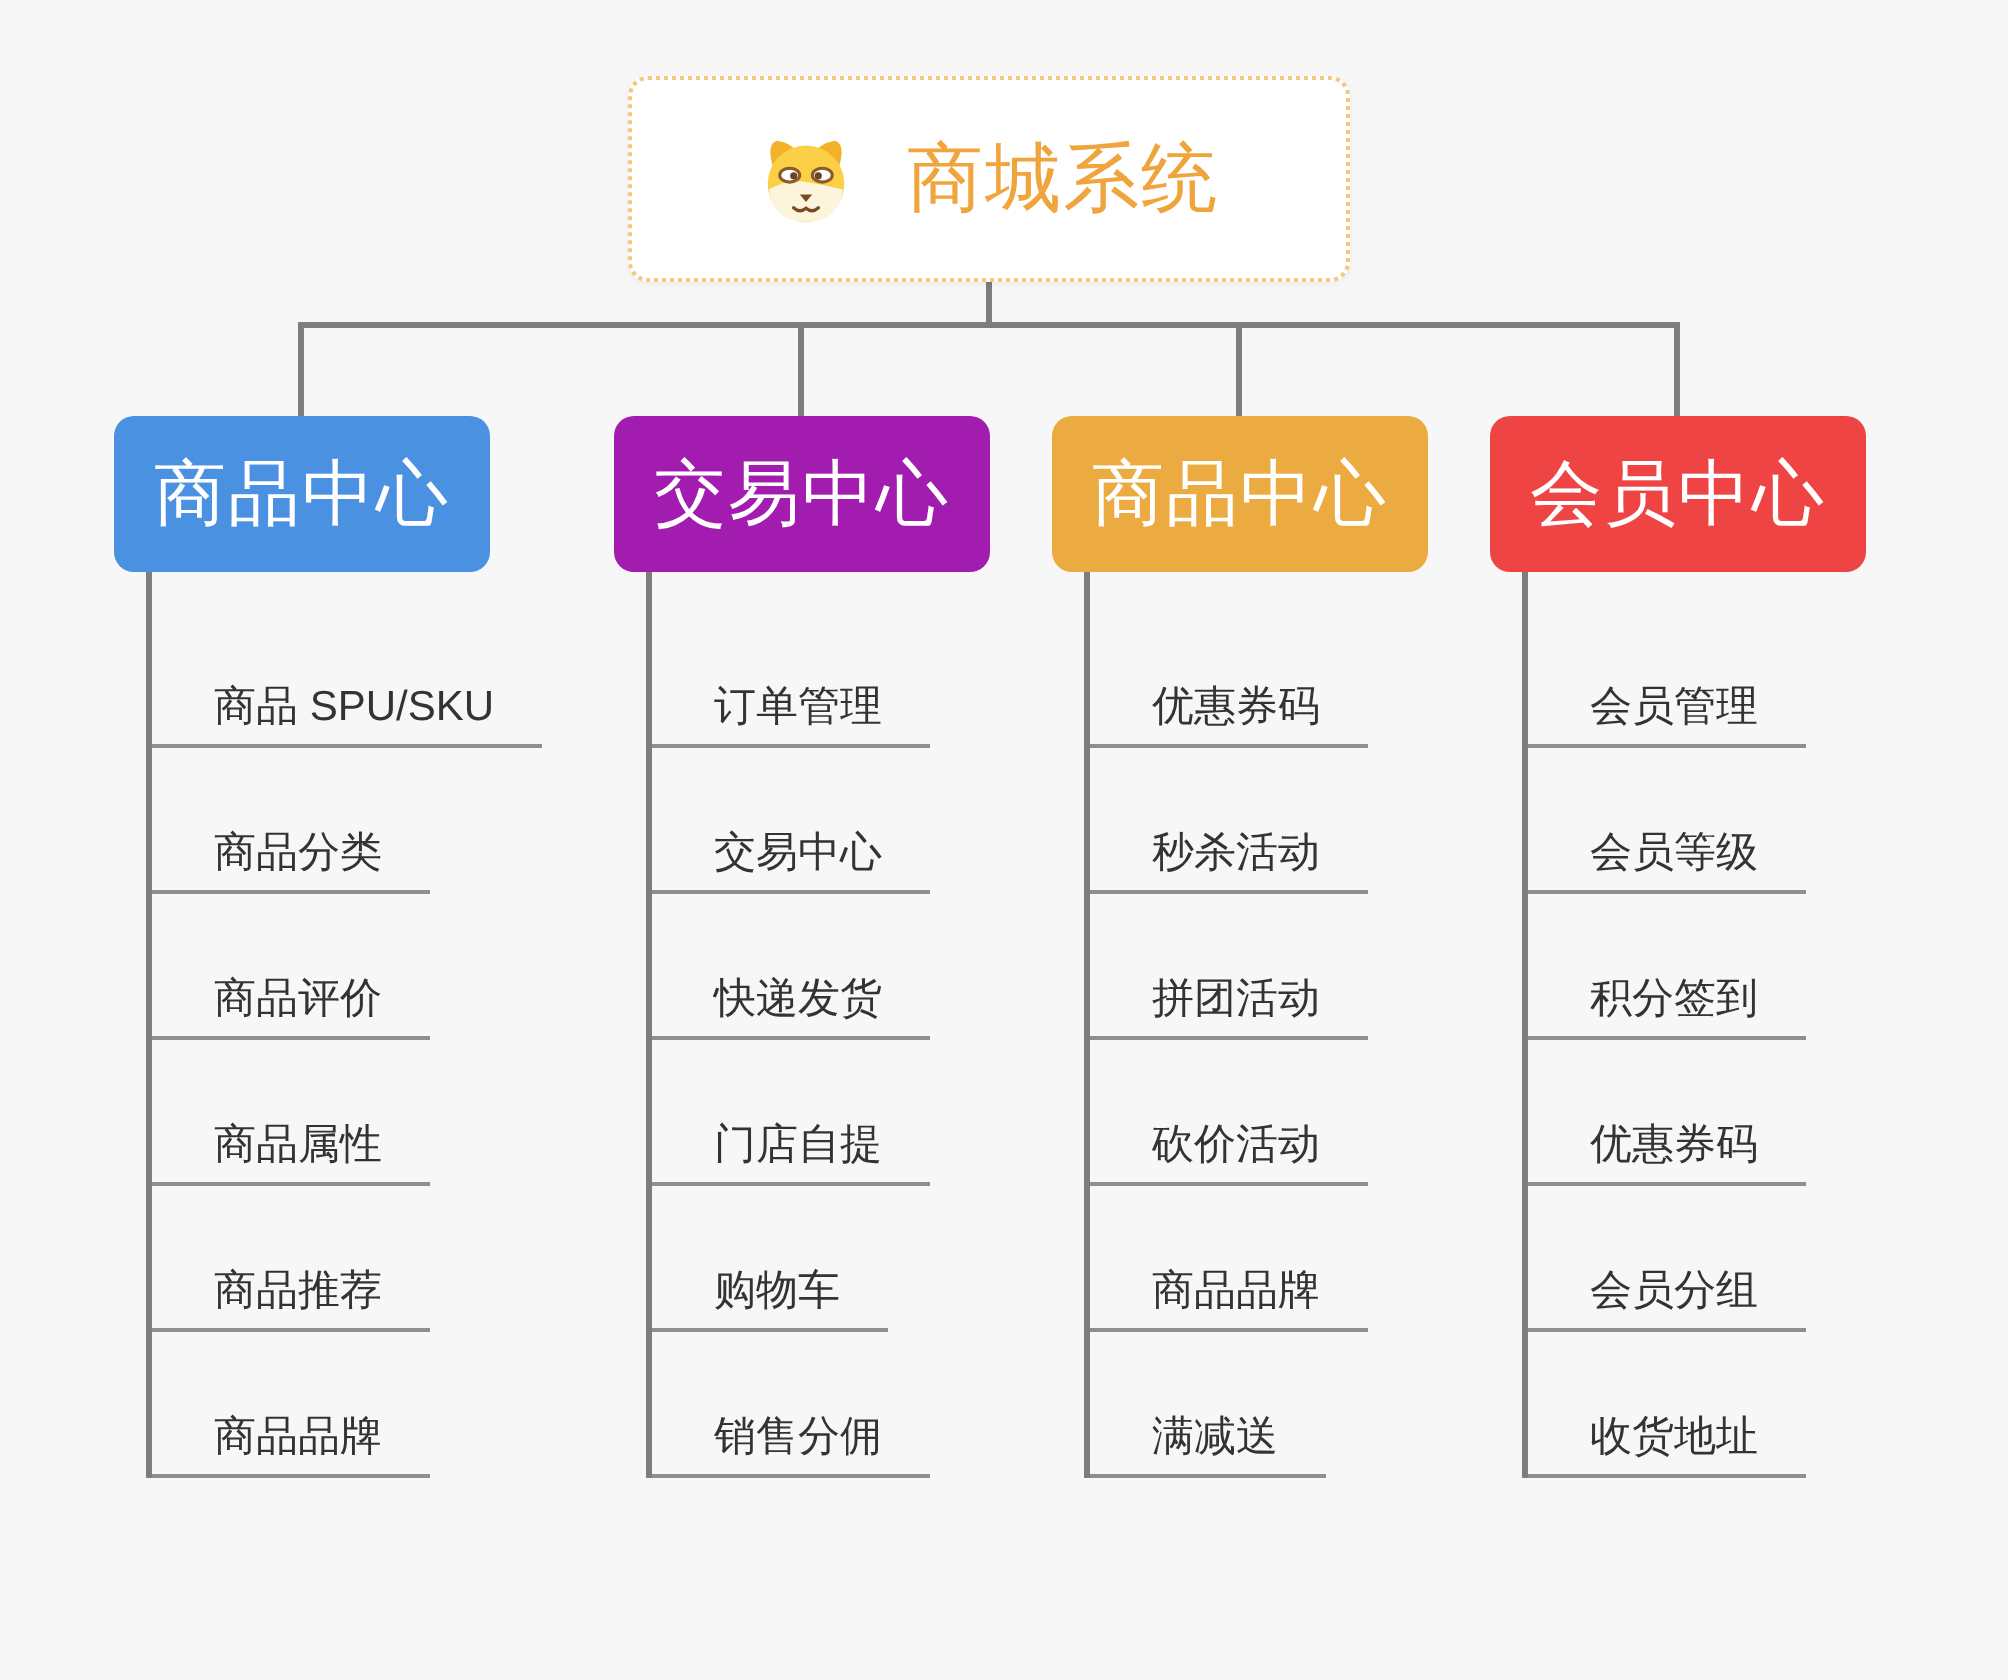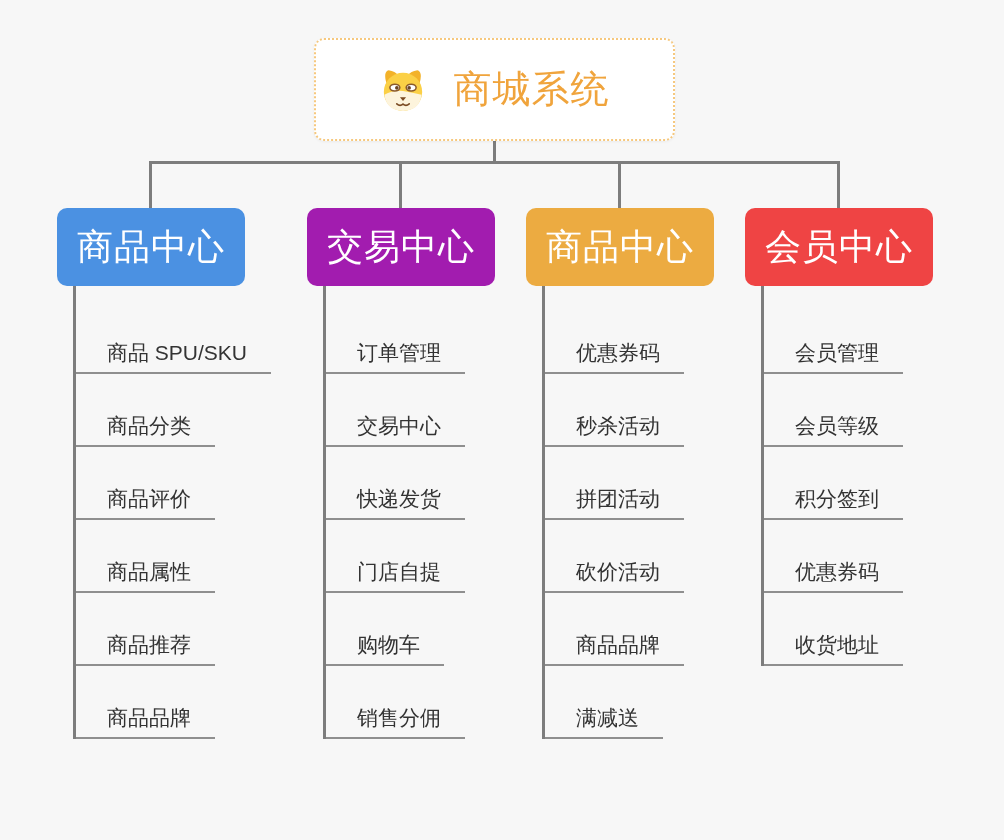--- a/index.html
+++ b/index.html
@@ -140,17 +140,18 @@
     </ul>
   </div>
 
   <div class="column col-4">
     <div class="branch-box" style="background: #ef4444;">会员中心</div>
     <ul class="leaf-list">
       <li>会员管理</li>
       <li>会员等级</li>
       <li>积分签到</li>
       <li>优惠券码</li>
+      <li>会员分组</li>
       <li>收货地址</li>
     </ul>
   </div>
 
 </div>
 
 </body></html>

